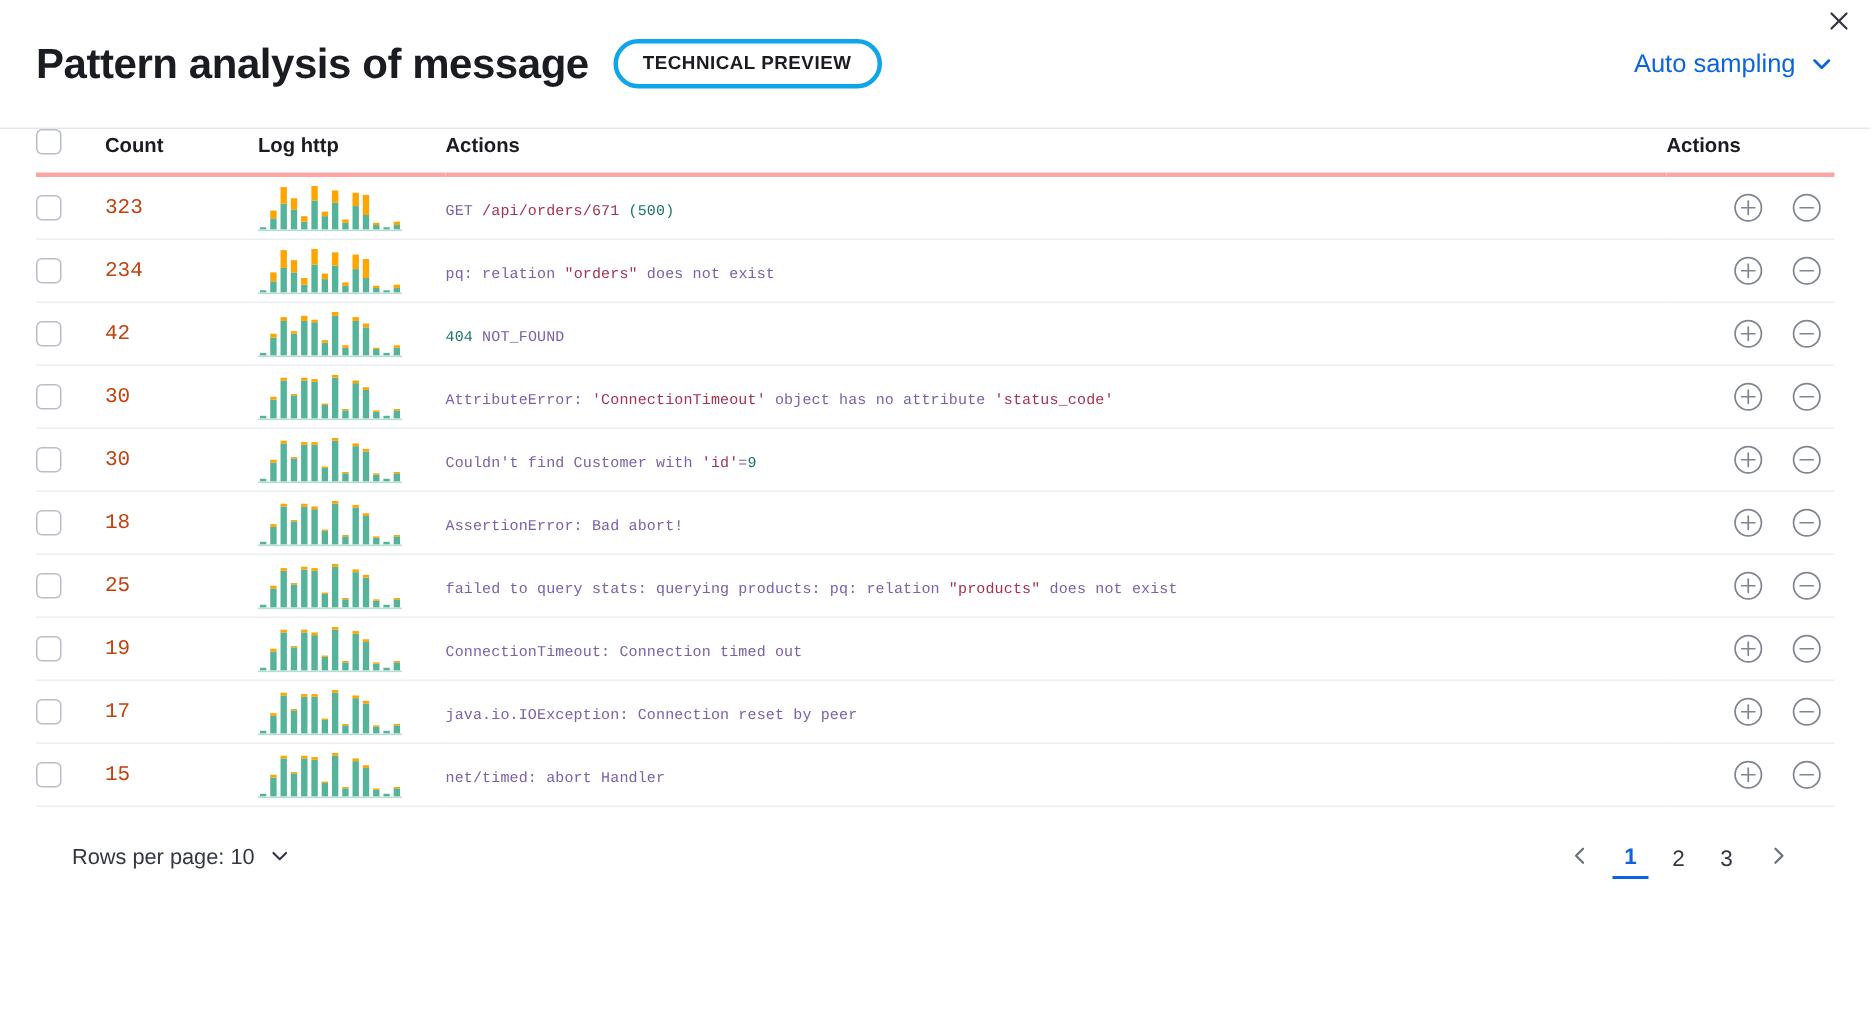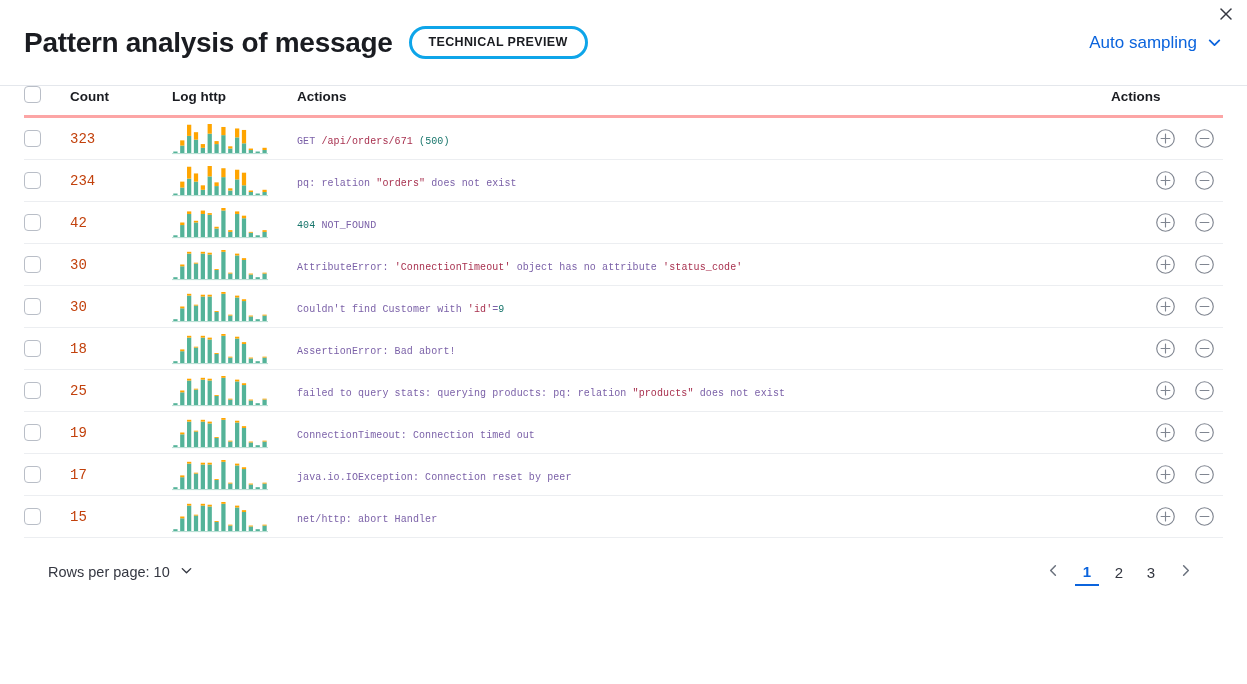--- a/index.html
+++ b/index.html
@@ -753,21 +753,21 @@
               <rect x="69.87" y="10.97" width="4.25" height="19.03" fill="#54b399"></rect>
               <rect x="69.87" y="9.16" width="4.25" height="1.81" fill="#ffa500"></rect>
               <rect x="76.73" y="25.47" width="4.25" height="4.53" fill="#54b399"></rect>
               <rect x="76.73" y="24.56" width="4.25" height="0.91" fill="#ffa500"></rect>
               <rect x="83.59" y="28.19" width="4.25" height="1.81" fill="#54b399"></rect>
               <rect x="90.45" y="24.56" width="4.25" height="5.44" fill="#54b399"></rect>
               <rect x="90.45" y="23.66" width="4.25" height="0.91" fill="#ffa500"></rect>
               <rect x="0" y="30" width="96" height="1.1" fill="#b9dfd4"></rect>
             </svg>
           </td>
-     <td><span class="example"><span class="tk-def">net/http: abort Handler</span></span></td>
+     <td><span class="example"><span class="tk-def">net/timed: abort Handler</span></span></td>
      <td>
        <div class="actions-cell">
          <span class="act-btn">
            <svg width="21" height="21" viewBox="0 0 22 22" fill="none" stroke="#808691" stroke-width="1.2">
              <circle cx="11" cy="11" r="9.2"></circle>
                   <line x1="11" y1="6.4" x2="11" y2="15.6" stroke-linecap="round"></line>
                   <line x1="6.4" y1="11" x2="15.6" y2="11" stroke-linecap="round"></line>
            </svg>
          </span>
          <span class="act-btn">

